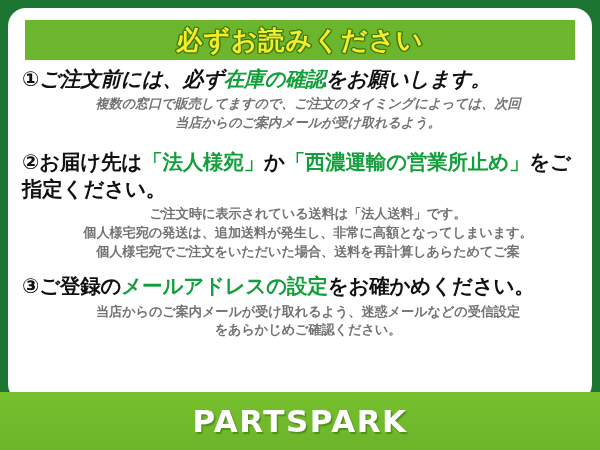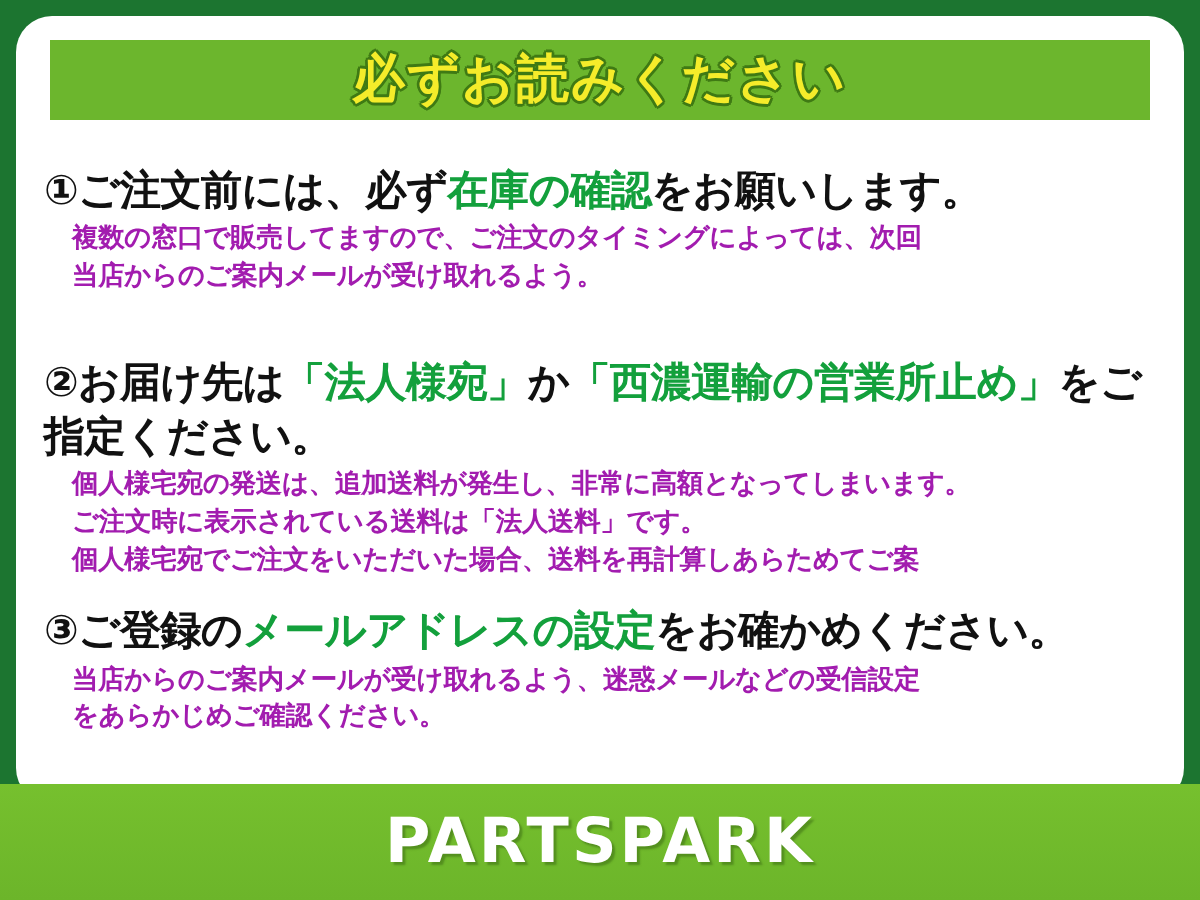--- a/index.html
+++ b/index.html
@@ -90,33 +90,34 @@
   .item-heading.wrap {
     white-space: normal;
   }
   .hl {
     color: #13a03c;
   }
 
   .item-detail {
     font-size: 13.2px;
     font-weight: bold;
-    color: #a21caf;
+    color: #737373;
     line-height: 1.42;
     letter-spacing: -0.1px;
     margin: 2px 0 0 14px;
+    text-align: center;
   }
   .item-detail .dline {
     display: block;
     white-space: nowrap;
   }
 
   
-  #item-1 { margin-top: 18px; }
-  #item-2 { margin-top: 29px; }
+  #item-1 { margin-top: 2px; font-style: italic; }
+  #item-2 { margin-top: 16px; }
   #item-3 { margin-top: 12px; }
 
   
   #footer-bar {
     position: absolute;
     left: 0;
     bottom: 0;
     width: 600px;
     height: 58px;
     background: linear-gradient(180deg, #76c02e 0%, #6cb52a 100%);
@@ -154,22 +155,22 @@
           <span class="dline">複数の窓口で販売してますので、ご注文のタイミングによっては、次回</span>
           <span class="dline">当店からのご案内メールが受け取れるよう。</span>
         </div>
       </div>
 
       <div class="notice-item" id="item-2">
         <p class="item-heading wrap">
           <span>②</span><span>お届け先は</span><span class="hl">「法人様宛」</span><span>か</span><span class="hl">「西濃運輸の営業所止め」</span><span>をご指定ください。</span>
         </p>
         <div class="item-detail">
+          <span class="dline">ご注文時に表示されている送料は「法人送料」です。</span>
           <span class="dline">個人様宅宛の発送は、追加送料が発生し、非常に高額となってしまいます。</span>
-          <span class="dline">ご注文時に表示されている送料は「法人送料」です。</span>
           <span class="dline">個人様宅宛でご注文をいただいた場合、送料を再計算しあらためてご案</span>
         </div>
       </div>
 
       <div class="notice-item" id="item-3">
         <p class="item-heading">
           <span>③</span><span>ご登録の</span><span class="hl">メールアドレスの設定</span><span>をお確かめください。</span>
         </p>
         <div class="item-detail">
           <span class="dline">当店からのご案内メールが受け取れるよう、迷惑メールなどの受信設定</span>

